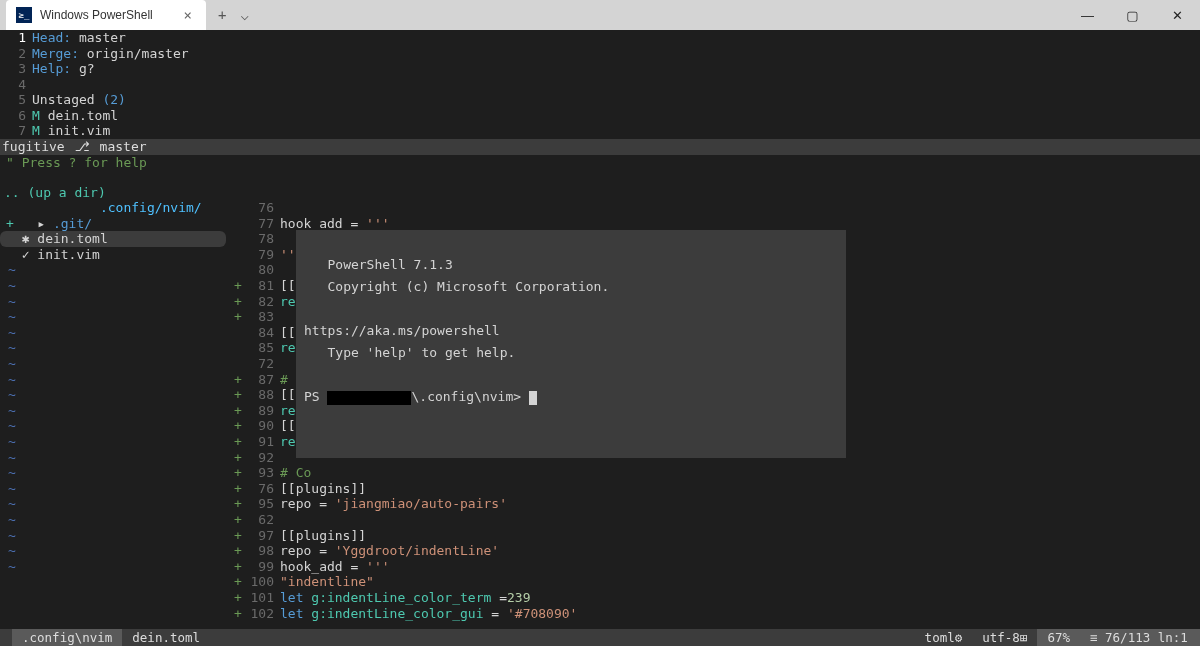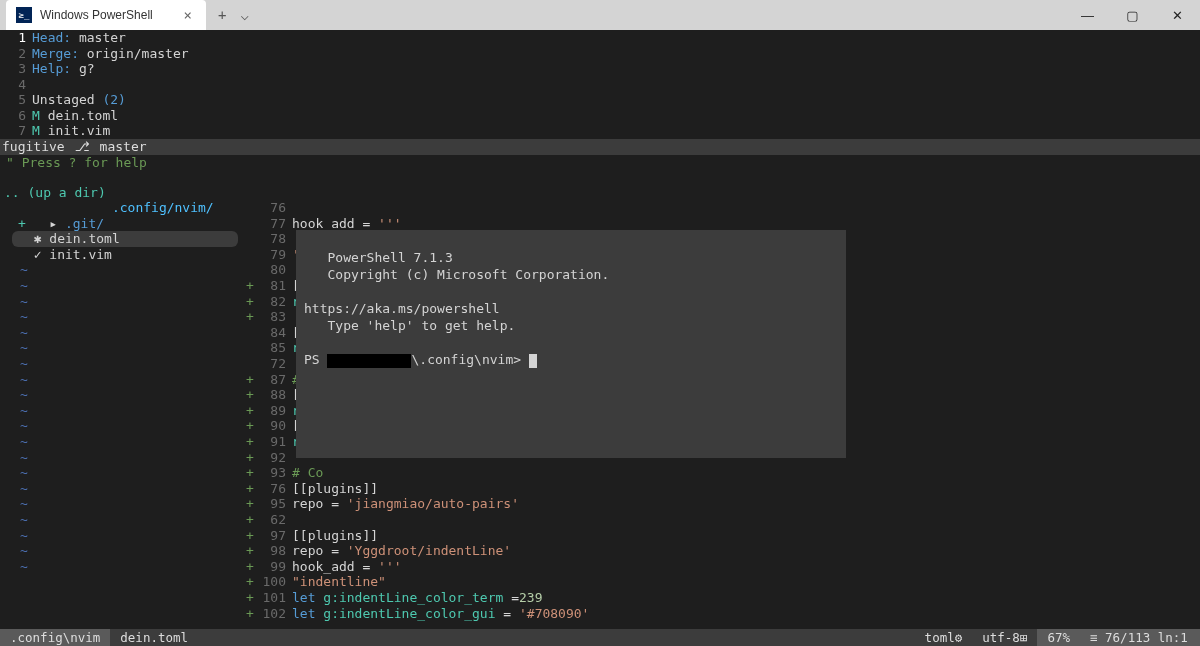--- a/index.html
+++ b/index.html
@@ -61,21 +61,20 @@
   color: #ddd;
   gap: 10px;
 }
 .tree-hint { color: #6a9955; padding-left: 6px; }
 .tree-up { padding-left: 4px; }
 
 .mid {
   display: flex;
   flex: 1;
   overflow: hidden;
-  margin-left: 12px;
 }
 .left-pane {
   width: 226px;
   flex-shrink: 0;
   position: relative;
 }
 .left-row { display: flex; line-height: 15.6px; white-space: pre; padding-left: 6px; }
 .left-row.sel { background: #3c3c3c; border-radius: 6px; }
 .tilde { color: #4b6eaf; padding-left: 2px; }
 .diff-gutter { width: 24px; text-align: center; color: #6a9955; flex-shrink: 0; }
@@ -85,33 +84,34 @@
 
 .floating-term {
   position: absolute;
   left: 296px;
   top: 230px;
   width: 550px;
   height: 228px;
   background: #3c3c3c;
   color: #d4d4d4;
   padding: 2px 8px;
-  line-height: 17px;
+  line-height: 22px;
   white-space: pre;
 }
 .redacted { display: inline-block; width: 84px; height: 14px; background: #000; vertical-align: middle; }
 .cursor-block { display: inline-block; width: 8px; height: 14px; background: #d4d4d4; vertical-align: middle; }
 
 .statusline {
   height: 17px;
   background: #3c3c3c;
   display: flex;
   align-items: center;
   color: #ddd;
   font-size: 12.5px;
+  padding-left: 12px;
 }
 .statusline .left-segs { display: flex; align-items: center; }
 .seg { padding: 0 10px; height: 17px; display: flex; align-items: center; }
 .seg.light { background: #5a5a5a; }
 .mode-line { padding-left: 10px; height: 17px; display: flex; align-items: center; background: #1e1e1e; }
 .status-right { margin-left: auto; display: flex; align-items: center; }
 
 
 .c-kw { color: #569cd6; }
 .c-str { color: #ce9178; }

